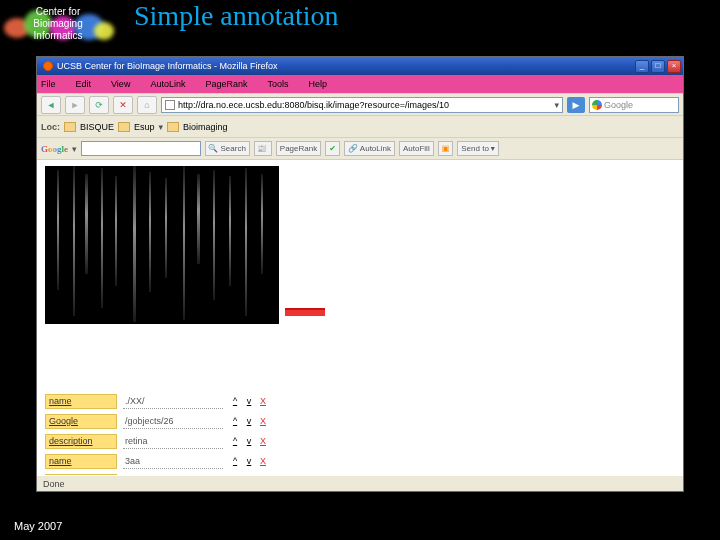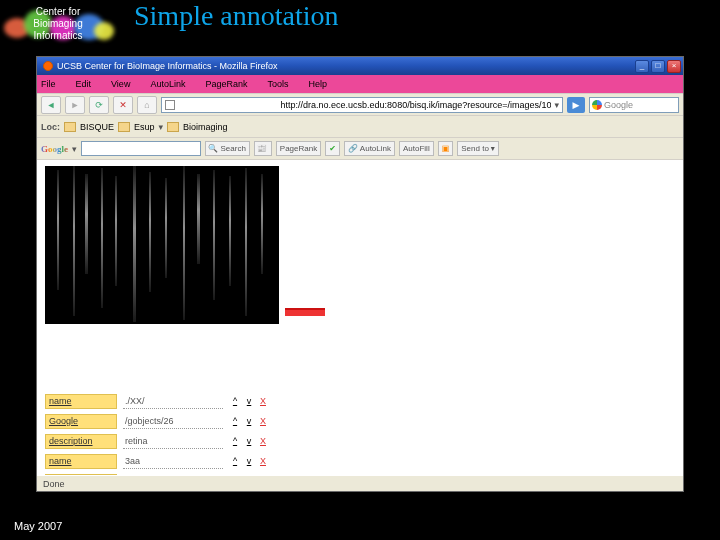--- a/index.html
+++ b/index.html
@@ -22,21 +22,21 @@
   .browser { position:absolute; left:36px; top:56px; width:648px; height:436px; background:#ece9d8; border:1px solid #6a6a6a; display:flex; flex-direction:column; font-size:9px; font-family:Tahoma,Arial,sans-serif; color:#000; }
   .titlebar { height:18px; background:linear-gradient(#3a6ed5,#2353b8 50%,#1a3f8f); color:#fff; display:flex; align-items:center; padding:0 2px 0 6px; }
   .titlebar-text { flex:1; font-size:9px; white-space:nowrap; overflow:hidden; }
   .wbtns { display:flex; gap:2px; }
   .wbtn { width:14px; height:13px; background:linear-gradient(#5b8ae0,#3462bc); border:1px solid #1a3f8f; border-radius:2px; color:#fff; font-size:8px; line-height:10px; text-align:center; }
   .wbtn.close{ background:linear-gradient(#e77,#c33); border-color:#922; }
   .menubar { height:19px; background:#ec4899; display:flex; align-items:center; padding:0 4px; gap:20px; font-size:9px; border-bottom:1px solid #d4d0c8; }
   .toolbar,.locbar,.linkbar,.googlebar { height:22px; background:#ece9d8; display:flex; align-items:center; gap:4px; padding:0 4px; border-bottom:1px solid #d4d0c8; }
   .nav-btn { width:20px; height:18px; border:1px solid #bfbfbf; background:#f4f4f4; border-radius:2px; display:flex; align-items:center; justify-content:center; color:#4a7; }
   .nav-btn.disabled{ color:#aaa; }
-  .urlbox { flex:1; height:16px; background:#fff; border:1px solid #7f9db9; padding:0 3px; display:flex; align-items:center; gap:3px;text-align:right; }
+  .urlbox { flex:1; height:16px; background:#fff; border:1px solid #7f9db9; padding:0 3px; display:flex; align-items:center; gap:3px; }
   .fav { width:10px; height:10px; background:#fff; border:1px solid #888; }
   .go-btn { width:18px; height:16px; background:#4a8bd6; border-radius:2px; display:flex; align-items:center; justify-content:center; color:#fff; }
   .searchbox { width:90px; height:16px; background:#fff; border:1px solid #7f9db9; display:flex; align-items:center; gap:2px; padding:0 2px; }
   .g-logo { width:10px; height:10px; border-radius:50%; background: conic-gradient(#4285f4 0 25%,#ea4335 0 50%,#fbbc05 0 75%,#34a853 0); }
   .linkbar .folder{ width:12px; height:10px; background:#f5d58a; border:1px solid #caa54c; }
   .googlebar .glabel{ font-weight:bold; font-family:Georgia,serif; }
   .googlebar .ginput{ width:120px; height:15px; background:#fff; border:1px solid #7f9db9; }
   .gbtn{ height:15px; border:1px solid #bbb; background:#f2f2f2; padding:0 3px; display:flex; align-items:center; gap:2px; font-size:8px; color:#555; }
 
   

